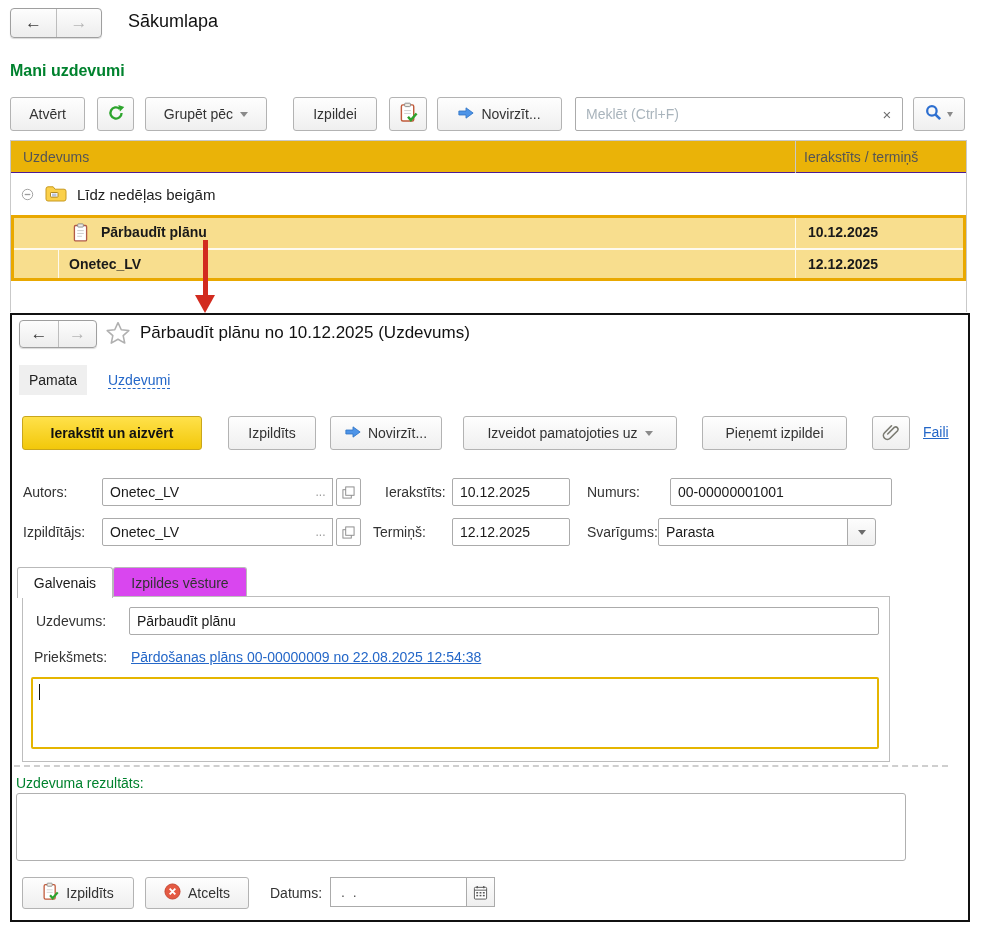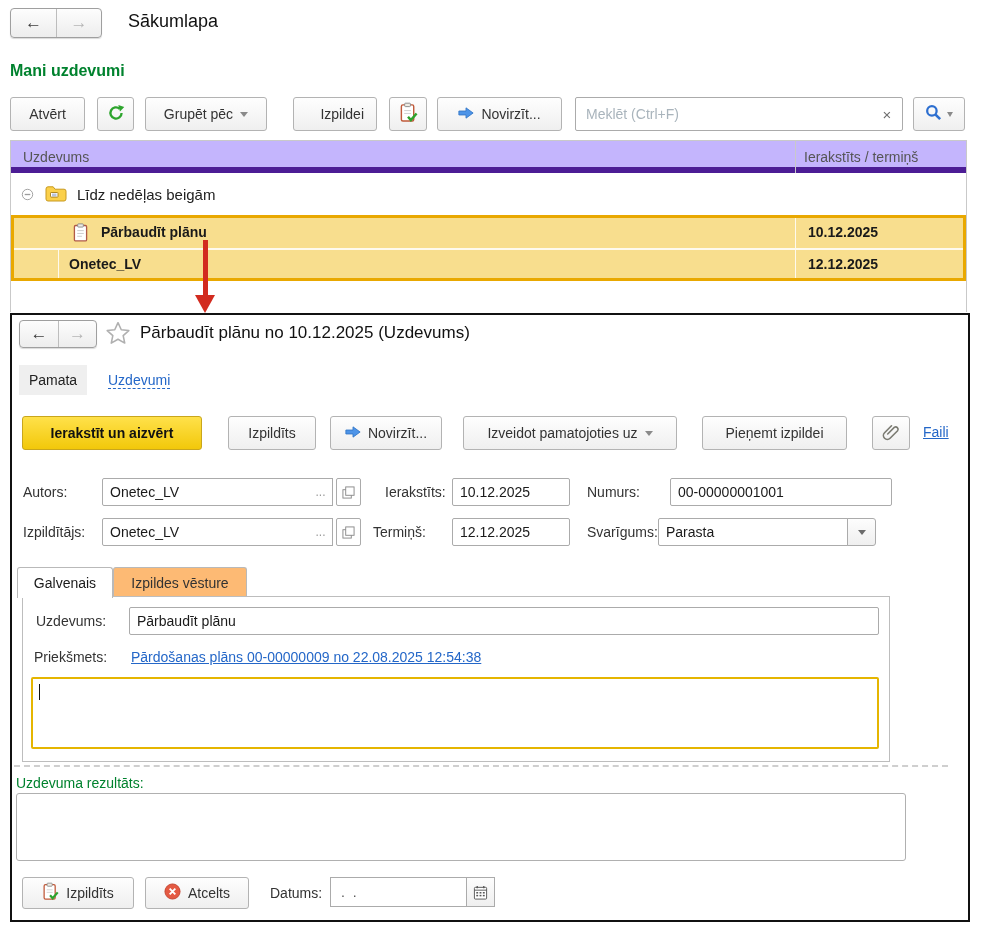--- a/index.html
+++ b/index.html
@@ -40,21 +40,21 @@
   .searchbox { position:absolute; left:575px; top:97px; width:328px; height:34px;
     border:1px solid #ababab; border-radius:2px; background:#fff; display:flex; align-items:center; }
   .searchbox input { flex:1; border:none; outline:none; font-size:14px; padding:0 10px;
     color:#333; font-family:"Liberation Sans",sans-serif; background:transparent; }
   .searchbox input::placeholder { color:#a9b4bc; }
   .searchbox .clear { width:30px; text-align:center; color:#6f6f6f; font-size:15px; }
 
   
   .tasktable { position:absolute; left:10px; top:140px; width:957px; height:172px;
     border:1px solid #c9c9c9; border-bottom:none; background:#fff; }
-  .thead { position:relative; height:32px; background:#c4b5fd; border-bottom:6px solid #4c1d95;
+  .thead { position:relative; height:32px; background:#eab308; border-bottom:1px solid #4c1d95;
     font-size:14px; color:#555; }
   .thead .c1 { position:absolute; left:12px; line-height:32px; }
   .thead .c2 { position:absolute; left:793px; line-height:32px; }
   .thead .divider { position:absolute; left:784px; top:0; width:1px; height:32px; background:#c9c9c9; }
   .grouprow { position:relative; height:42px; display:flex; align-items:center; font-size:15px; color:#222; }
   .grouprow .expander { position:absolute; left:10px; top:14px; }
   .grouprow .foldericon { position:absolute; left:34px; top:12px; }
   .grouprow .gtext { position:absolute; left:66px; }
   .selblock { position:relative; border:3px solid #E9A800; background:#F8DE8E; }
   .selrow { position:relative; height:30px; font-size:14px; font-weight:bold; color:#1a1a1a; }
@@ -87,21 +87,21 @@
   .suffix-more { position:absolute; width:24px; height:28px; border:1px solid #ababab; border-left:none;
     background:#fff; color:#9a9a9a; font-size:12px; display:flex; align-items:center; justify-content:center; }
   .btn-open { position:absolute; width:25px; height:28px; border:1px solid #ababab; border-radius:2px;
     background:#fff; display:flex; align-items:center; justify-content:center; }
   .combo-arrow { position:absolute; width:29px; height:28px; border:1px solid #ababab; border-radius:0 3px 3px 0;
     background:linear-gradient(#fdfdfd,#efefef); display:flex; align-items:center; justify-content:center; }
 
   .tab2 { position:absolute; height:30px; display:flex; align-items:center; justify-content:center;
     font-size:14px; border:1px solid #b9b9b9; border-bottom:none; border-radius:3px 3px 0 0; }
   .tab2.active { background:#fff; z-index:3; height:31px; }
-  .tab2.inactive { background:#fdba74; color:#333; }
+  .tab2.inactive { background:#d946ef; color:#333; }
   .panel { position:absolute; left:10px; top:281px; width:868px; height:166px;
     border:1px solid #bdbdbd; background:#fff; z-index:1; }
   .desc-box { position:absolute; left:8px; top:80px; width:848px; height:72px;
     border:2px solid #E5B500; border-radius:2px; background:#fff; }
   .cursor-bar { position:absolute; left:6px; top:5px; width:1px; height:16px; background:#111; }
   .dashed-sep { position:absolute; left:2px; top:450px; width:934px; border-top:2px dashed #cfcfcf; }
   .result-label { position:absolute; left:4px; top:460px; font-size:14px; color:#00822E; }
   .result-area { position:absolute; left:4px; top:478px; width:890px; height:68px;
     border:1px solid #b0b0b0; border-radius:3px; background:#fff; resize:none; }
   .datefield { position:absolute; left:318px; top:562px; width:137px; height:30px;
@@ -138,21 +138,21 @@
           <polygon points="12.6,1.2 19.2,3.4 14.4,8.4" fill="#2EA52E"></polygon>
         </svg>
     </span>
   </div>
 
   <div class="btn" style="left:145px; top:97px; width:122px;">
     <span>Grupēt pēc</span>
     <span class="caret" style="border-top-color:#8a8a8a; border-left-width:4px; border-right-width:4px;"></span>
   </div>
 
-  <div class="btn" style="left:293px; top:97px; width:84px;justify-content:flex-end;">
+  <div class="btn" style="left:293px; top:97px; width:84px;">
     <span>Izpildei</span>
   </div>
 
   <div class="btn" style="left:389px; top:97px; width:38px; padding:0;">
     <span>
       <svg width="19" height="21" viewBox="0 0 20 22">
         <rect x="2.5" y="3" width="13" height="17" rx="1.6" fill="#fff" stroke="#C05A3A" stroke-width="1.5"></rect>
         <rect x="6" y="1.2" width="6" height="3.6" rx="0.8" fill="#efece4" stroke="#8a8a8a" stroke-width="1"></rect>
         <path d="M5.5 9h7M5.5 12h7" stroke="#cfcfcf" stroke-width="1"></path>
         <path d="M9.5 15.5l3 3.5 6-7" fill="none" stroke="#2DA32D" stroke-width="2.6"></path>

